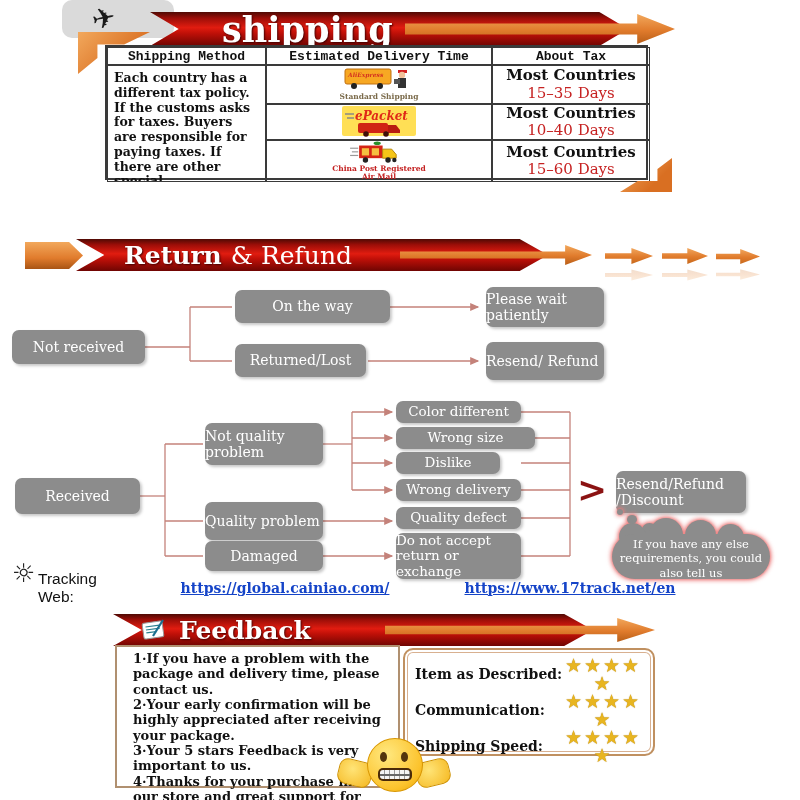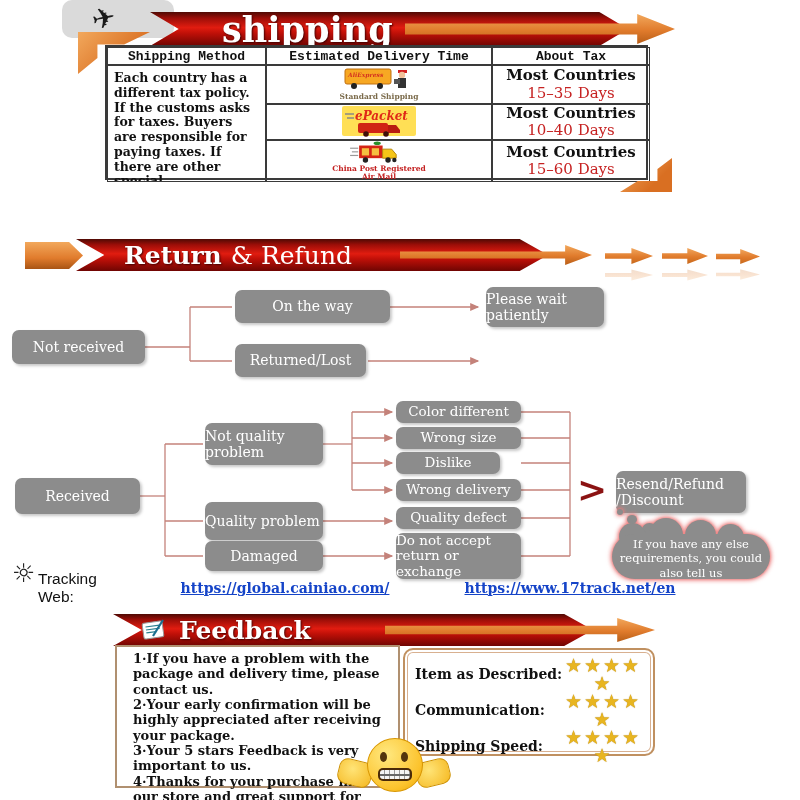--- a/index.html
+++ b/index.html
@@ -192,20 +192,21 @@
         <path d="M190,27 H232"></path>
         <path d="M190,81 H232"></path>
       <path d="M368,27 H478" marker-end="url(#ah)"></path>
       <path d="M368,81 H478" marker-end="url(#ah)"></path>
     </g>
   </svg>
   <div class="fbox" style="left:12px;top:330px;width:133px;height:34px;">Not received</div>
   <div class="fbox" style="left:235px;top:290px;width:155px;height:33px;">On the way</div>
   <div class="fbox" style="left:235px;top:344px;width:131px;height:33px;">Returned/Lost</div>
   <div class="fbox left" style="left:486px;top:287px;width:118px;height:40px;">Please wait patiently</div>
+  <div class="fbox left" style="left:486px;top:342px;width:118px;height:38px;">Resend/ Refund</div>
 
   <svg class="wires" style="left:0;top:395px;" width="800" height="185" viewBox="0 0 800 185">
     <defs>
       <marker id="ah2" markerWidth="8" markerHeight="8" refX="6" refY="3" orient="auto">
         <path d="M0,0 L7,3 L0,6 z" fill="#c4827a"></path>
       </marker>
     </defs>
     <g stroke="#c4827a" stroke-width="1.3" fill="none">
       <path d="M140,101 H165"></path>
         <path d="M165,49 V161"></path>
@@ -227,21 +228,21 @@
         <path d="M521,123 H570"></path>
         <path d="M521,161 H570"></path>
       <path d="M570,17 V161"></path>
     </g>
   </svg>
   <div class="fbox" style="left:15px;top:478px;width:125px;height:36px;">Received</div>
   <div class="fbox left" style="left:205px;top:423px;width:118px;height:42px;">Not quality problem</div>
   <div class="fbox left" style="left:205px;top:502px;width:118px;height:38px;">Quality problem</div>
   <div class="fbox" style="left:205px;top:541px;width:118px;height:30px;">Damaged</div>
   <div class="fbox" style="left:396px;top:401px;width:125px;height:22px;font-size:13.5px;">Color different</div>
-  <div class="fbox" style="left:396px;top:427px;width:125px;height:22px;font-size:13.5px;">Wrong size</div>
+  <div class="fbox" style="left:396px;top:427px;width:139px;height:22px;font-size:13.5px;">Wrong size</div>
   <div class="fbox" style="left:396px;top:452px;width:104px;height:22px;font-size:13.5px;">Dislike</div>
   <div class="fbox" style="left:396px;top:479px;width:125px;height:22px;font-size:13.5px;">Wrong delivery</div>
   <div class="fbox" style="left:396px;top:507px;width:125px;height:22px;font-size:13.5px;">Quality defect</div>
   <div class="fbox left" style="left:396px;top:533px;width:125px;height:46px;font-size:13.5px;">Do not accept return or exchange</div>
   <div class="gt" style="left:577px;top:468px;">&gt;</div>
   <div class="fbox left" style="left:616px;top:471px;width:130px;height:42px;">Resend/Refund /Discount</div>
 
   <div id="cloud-wrap">
     <div class="bub" style="left:12px;top:4px;width:6px;height:6px;"></div>
     <div class="bub" style="left:22px;top:10px;width:10px;height:9px;"></div>

